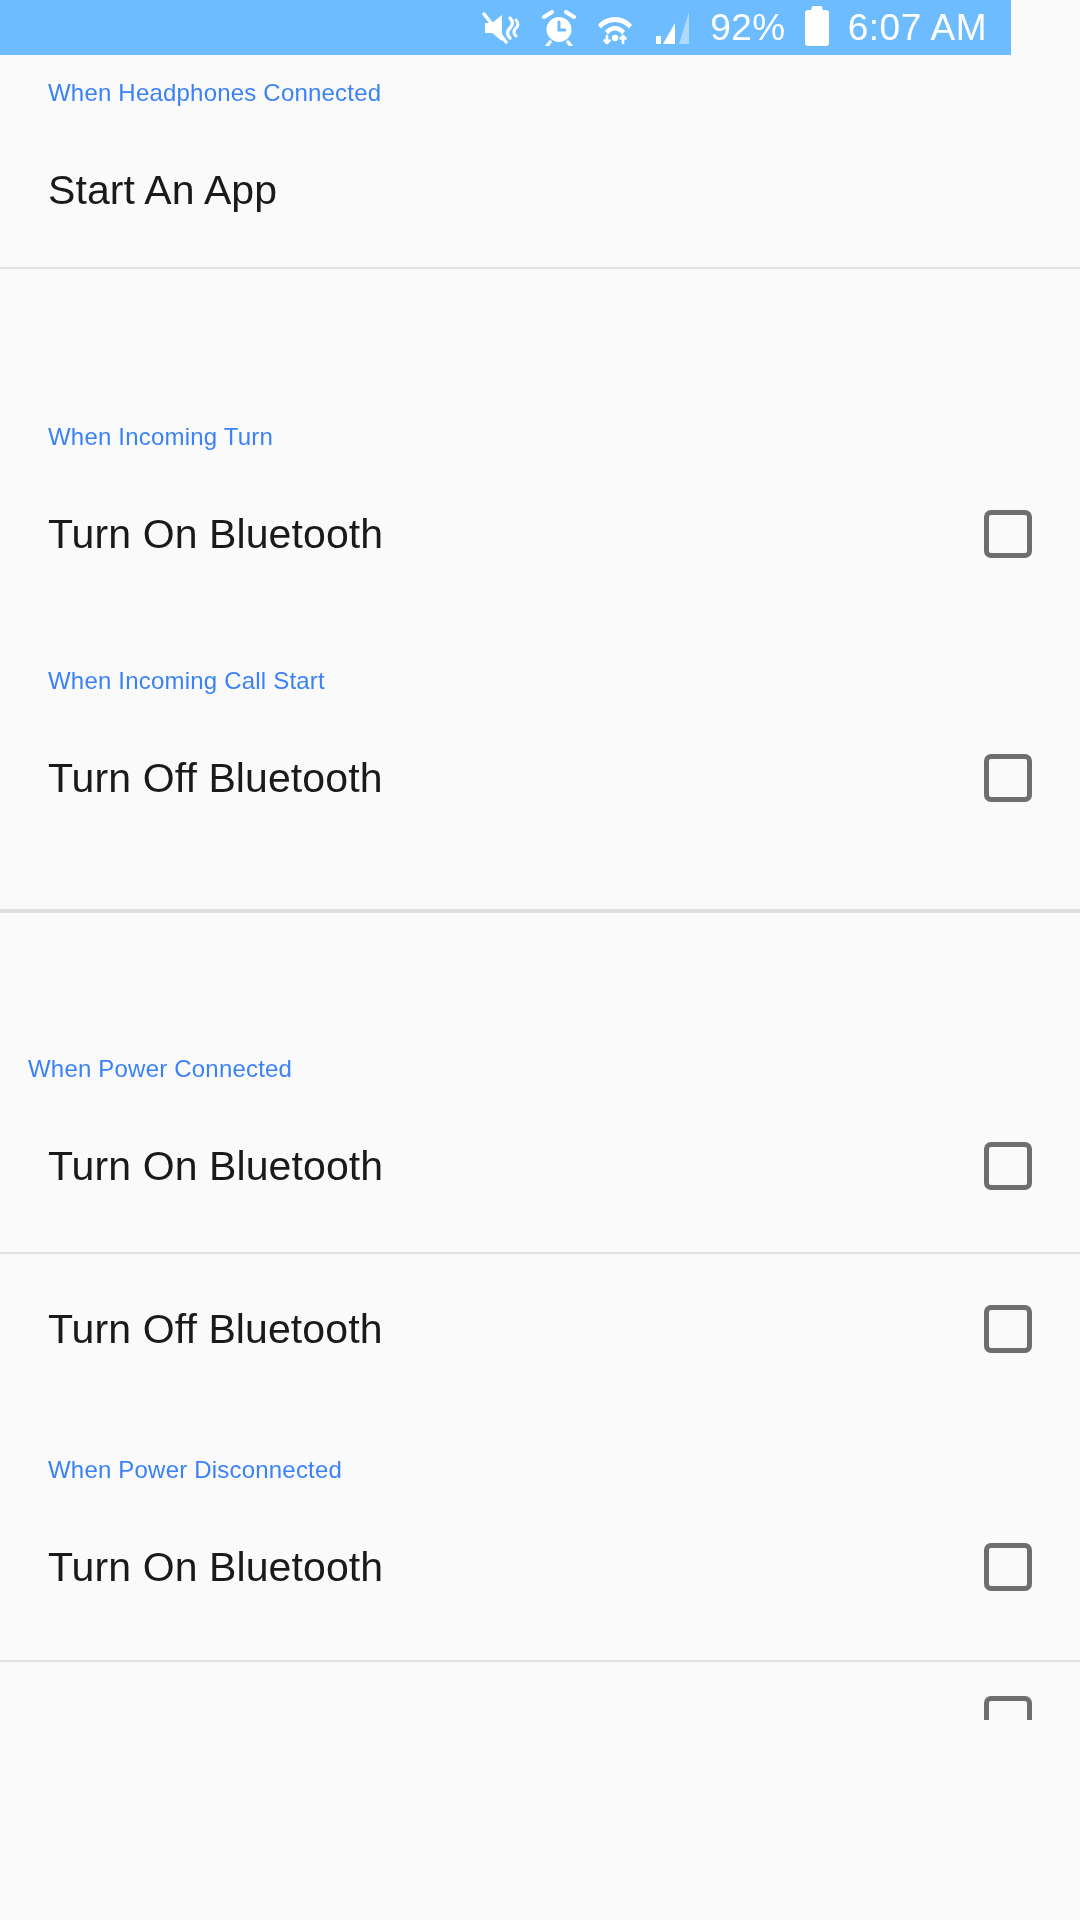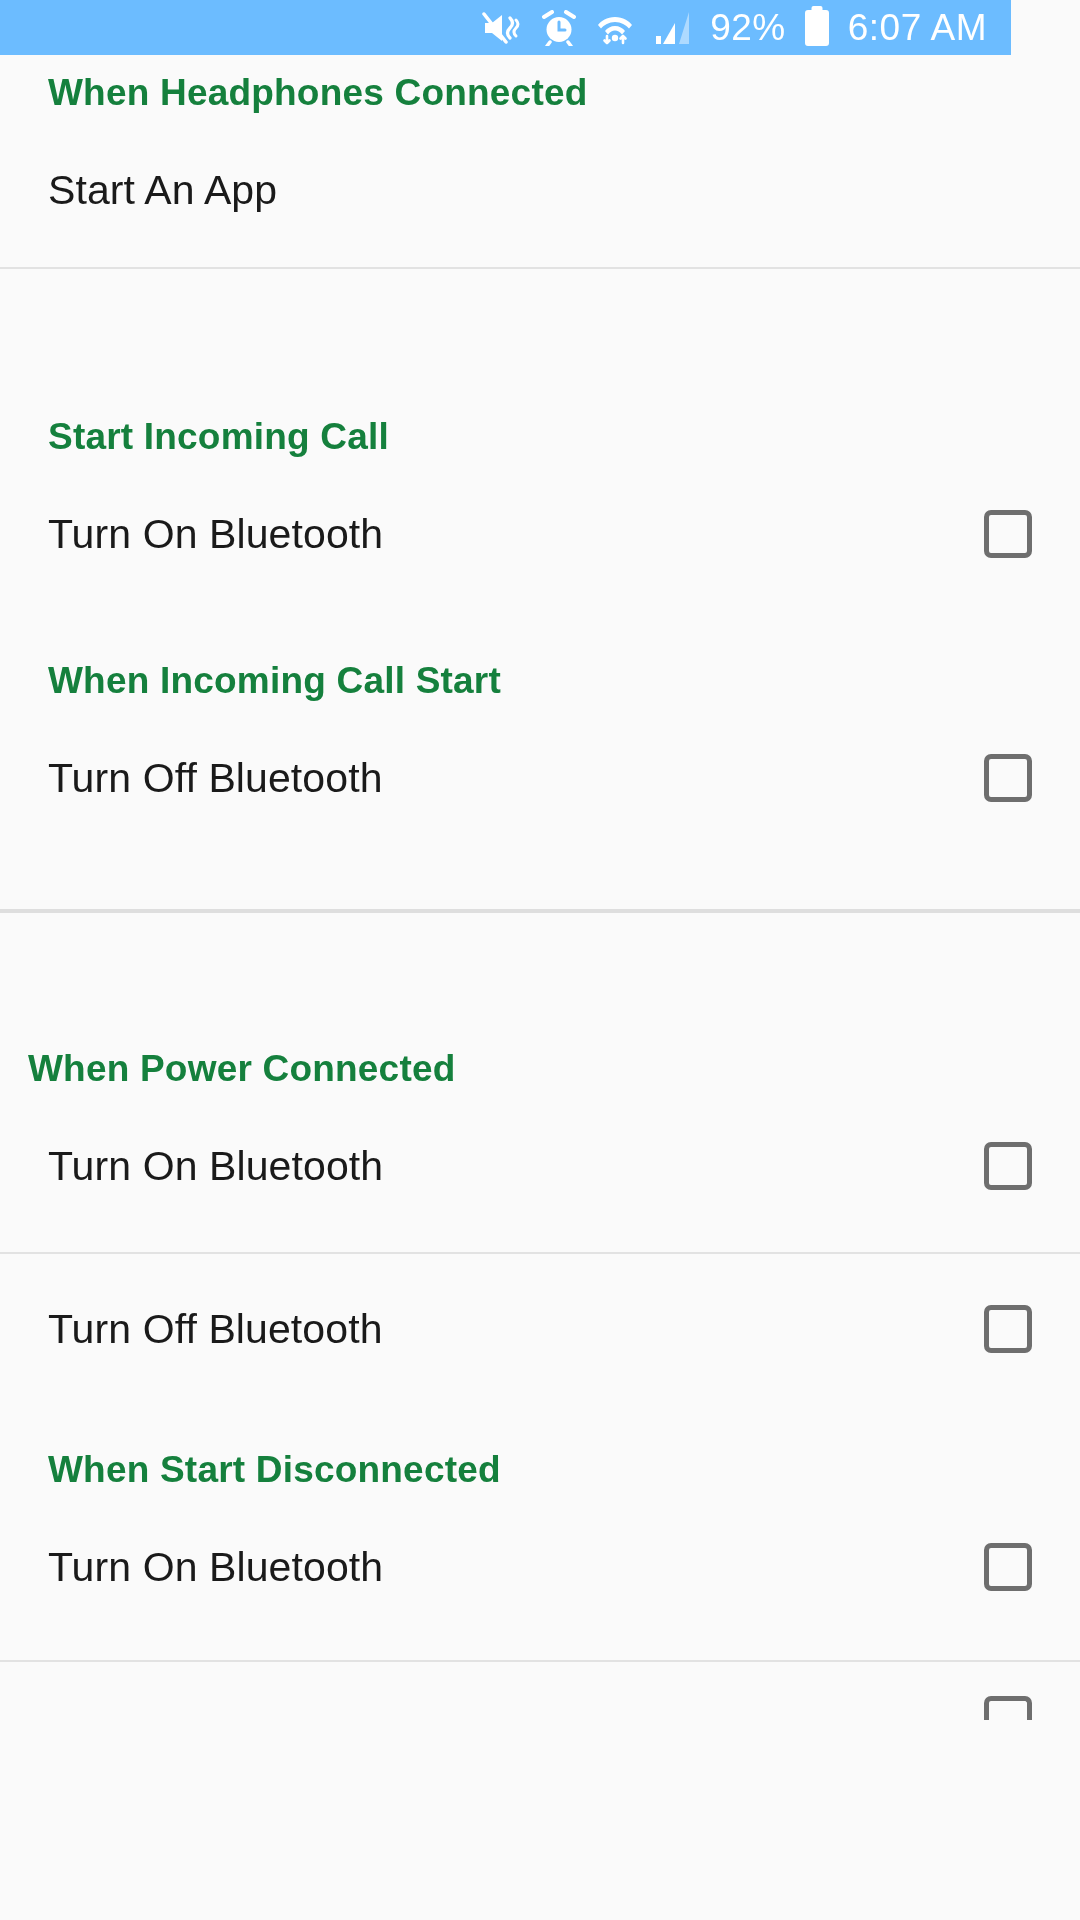--- a/index.html
+++ b/index.html
@@ -38,23 +38,23 @@
     top:-8px; left:50%; transform:translateX(-50%);
     width:11px; height:5px; background:#FFFFFF; border-radius:2px 2px 0 0;
   }
 
   
   .screen { width:1080px; height:1865px; background:#FAFAFA; position:relative; }
 
   .section { background:#FAFAFA; }
 
   .section-header {
-    color:#15803d;
-    font-size:37px;
-    font-weight:700;
+    color:#3b82f6;
+    font-size:24px;
+    font-weight:400;
     padding-left:48px;
     display:flex; align-items:center;
     letter-spacing:0.2px;
   }
 
   .row {
     display:flex; align-items:center; justify-content:space-between;
     padding-left:48px; padding-right:48px;
   }
   .row-label {
@@ -131,21 +131,21 @@
   <div class="section">
     <div class="section-header" style="height:76px;">When Headphones Connected</div>
     <div class="row" style="height:118px;">
       <span class="row-label">Start An App</span>
     </div>
   </div>
   <div class="divider-thin" style="margin-top:18px;"></div>
 
   <div class="section">
     <div class="spacer" style="height:130px;"></div>
-    <div class="section-header" style="height:76px;">Start Incoming Call</div>
+    <div class="section-header" style="height:76px;">When Incoming Turn</div>
     <div class="row" style="height:118px;">
       <span class="row-label">Turn On Bluetooth</span>
       <span class="checkbox"></span>
     </div>
   </div>
 
   <div class="section">
     <div class="spacer" style="height:50px;"></div>
     <div class="section-header" style="height:76px;">When Incoming Call Start</div>
     <div class="row" style="height:118px;">
@@ -164,21 +164,21 @@
     </div>
     <div class="divider-thin" style="margin-top:27px;"></div>
     <div class="row" style="height:118px; margin-top:16px;">
       <span class="row-label">Turn Off Bluetooth</span>
       <span class="checkbox"></span>
     </div>
   </div>
 
   <div class="section">
     <div class="spacer" style="height:44px;"></div>
-    <div class="section-header" style="height:76px;">When Start Disconnected</div>
+    <div class="section-header" style="height:76px;">When Power Disconnected</div>
     <div class="row" style="height:118px;">
       <span class="row-label">Turn On Bluetooth</span>
       <span class="checkbox"></span>
     </div>
     <div class="divider-thin" style="margin-top:34px;"></div>
     <div class="row" style="height:58px; align-items:flex-end;">
       <span class="row-label"></span>
       <span class="checkbox clipped"></span>
     </div>
   </div>

